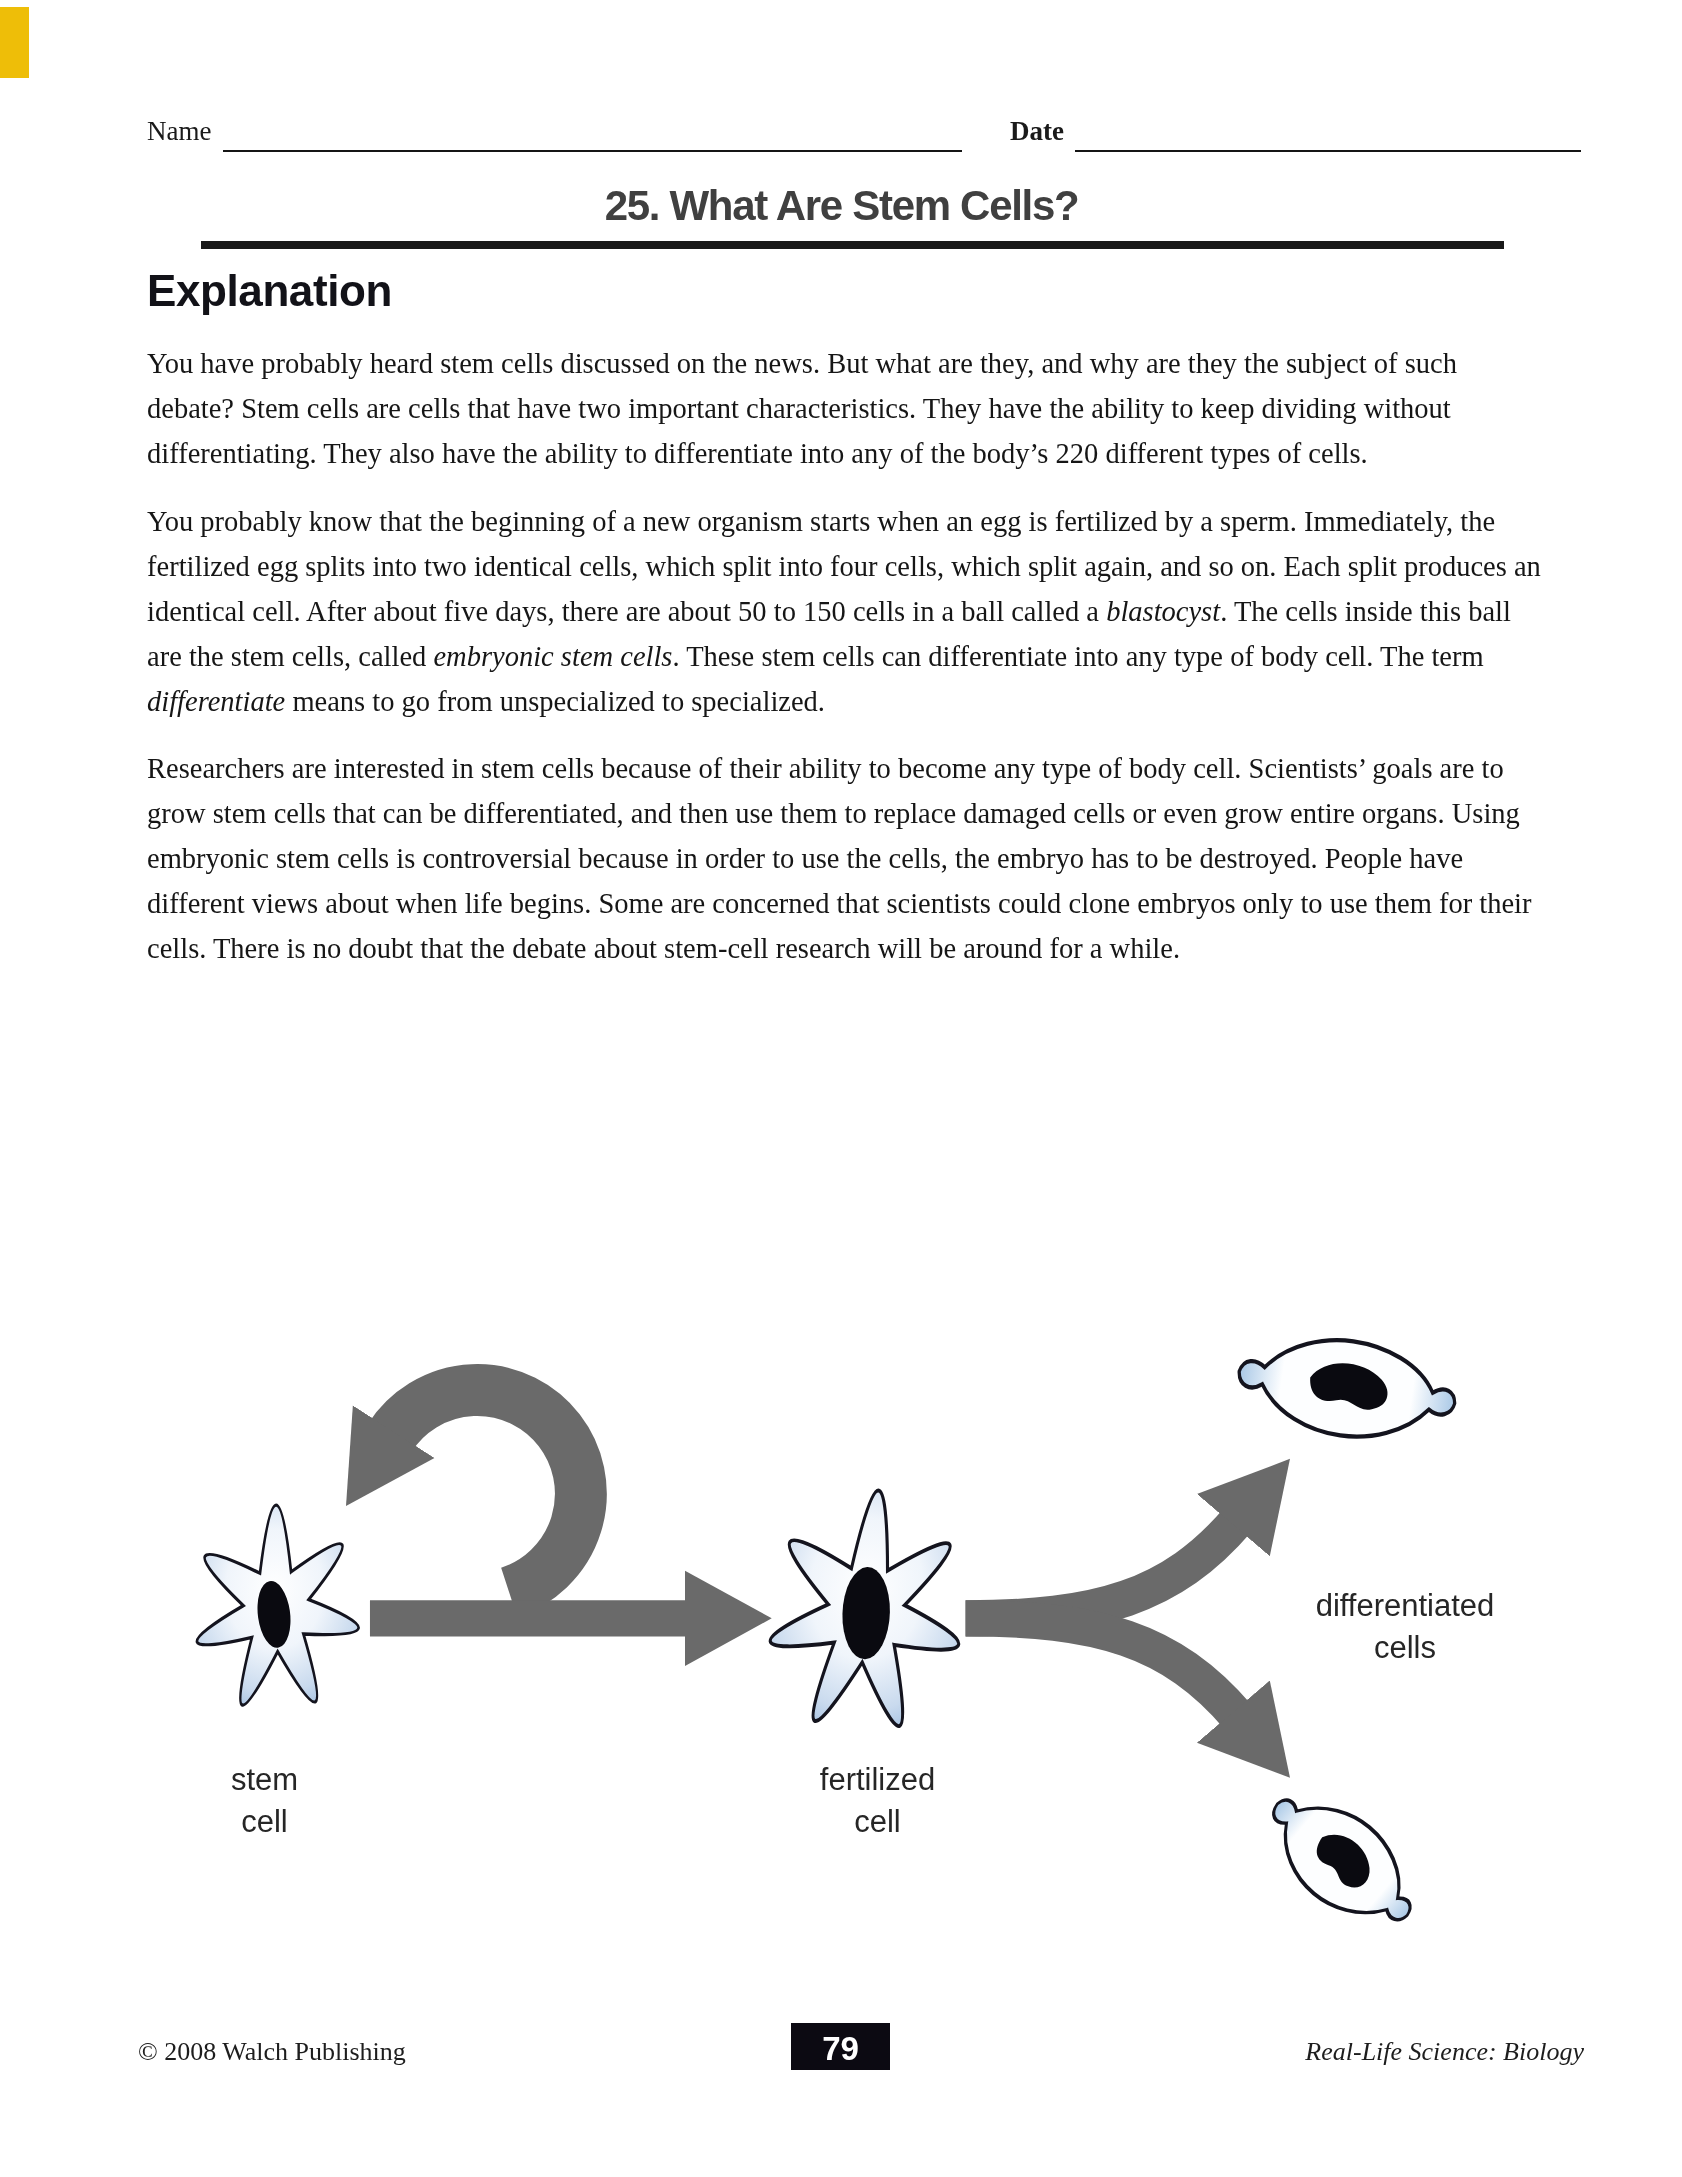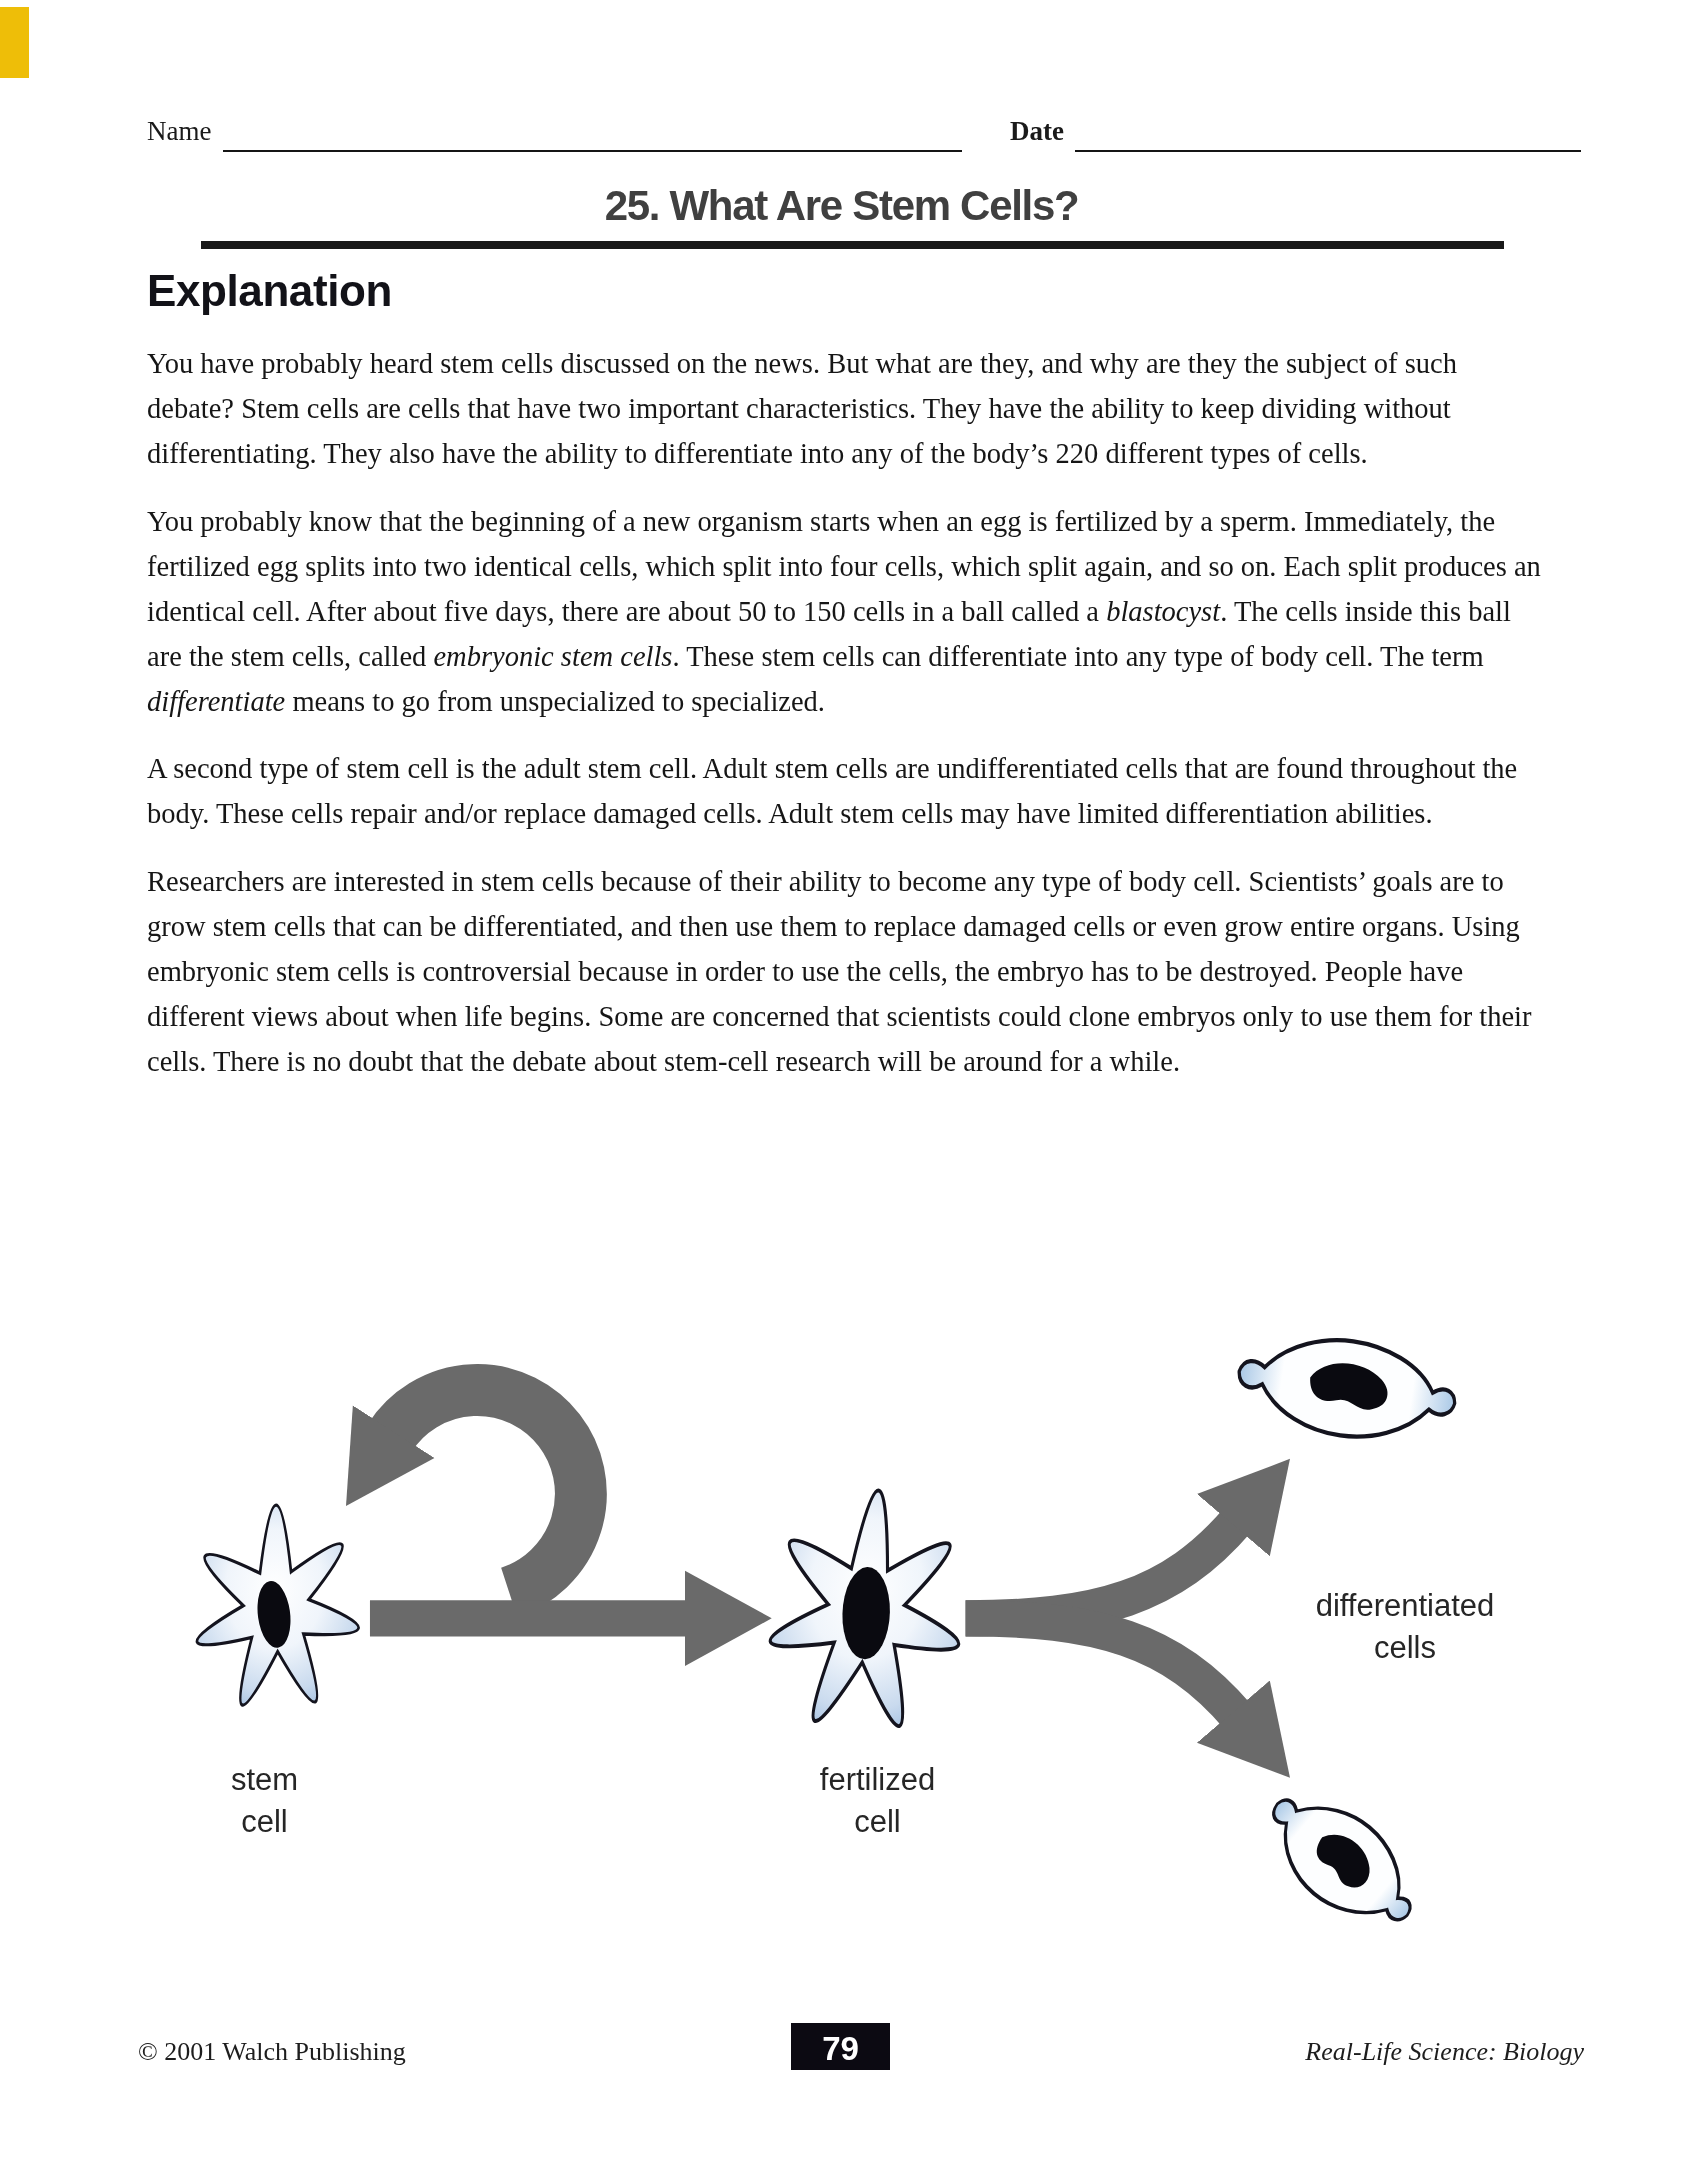--- a/index.html
+++ b/index.html
@@ -53,21 +53,20 @@
 <div class="abs write-line" style="left:1075px;top:150px;width:506px;"></div>
 
 <div class="abs page-title">25. What Are Stem Cells?</div>
 <div class="abs title-rule"></div>
 
 <div class="abs section-heading">Explanation</div>
 
 <div class="abs body-copy">
   <p><span>You have probably heard stem cells discussed on the news. But what are they, and why are they the subject of such debate? Stem cells are cells that have two important characteristics. They have the ability to keep dividing without differentiating. They also have the ability to differentiate into any of the body’s 220 different types of cells.</span></p>
   <p><span>You probably know that the beginning of a new organism starts when an egg is fertilized by a sperm. Immediately, the fertilized egg splits into two identical cells, which split into four cells, which split again, and so on. Each split produces an identical cell. After about five days, there are about 50 to 150 cells in a ball called a </span><span class="it">blastocyst</span><span>. The cells inside this ball are the stem cells, called </span><span class="it">embryonic stem cells</span><span>. These stem cells can differentiate into any type of body cell. The term </span><span class="it">differentiate</span><span> means to go from unspecialized to specialized.</span></p>
-  <p><span>A second type of stem cell is the adult stem cell. Adult stem cells are undifferentiated cells that are found throughout the body. These cells repair and/or replace damaged cells. Adult stem cells may have limited differentiation abilities.</span></p>
   <p><span>Researchers are interested in stem cells because of their ability to become any type of body cell. Scientists’ goals are to grow stem cells that can be differentiated, and then use them to replace damaged cells or even grow entire organs. Using embryonic stem cells is controversial because in order to use the cells, the embryo has to be destroyed. People have different views about when life begins. Some are concerned that scientists could clone embryos only to use them for their cells. There is no doubt that the debate about stem-cell research will be around for a while.</span></p>
 </div>
 
 <svg class="abs diagram" width="1435" height="702" viewBox="140 1520 1660 812" xmlns="http://www.w3.org/2000/svg">
   <defs>
     <radialGradient id="cellGrad" cx="48%" cy="42%" r="75%">
       <stop offset="0%" stop-color="#ffffff"></stop>
       <stop offset="40%" stop-color="#f0f5fb"></stop>
       <stop offset="70%" stop-color="#c9daee"></stop>
       <stop offset="100%" stop-color="#83aad5"></stop>
@@ -120,18 +119,18 @@
 </div>
 <div class="abs diagram-label" style="left:748px;top:1759px;width:259px;">
   <div>fertilized</div>
   <div>cell</div>
 </div>
 <div class="abs diagram-label" style="left:1258px;top:1585px;width:294px;">
   <div>differentiated</div>
   <div>cells</div>
 </div>
 
-<span class="abs serif footer-text" style="left:138px;top:2037px;">© 2001 Walch Publishing</span>
+<span class="abs serif footer-text" style="left:138px;top:2037px;">© 2008 Walch Publishing</span>
 <div class="abs page-box">
   <span>79</span>
 </div>
 <span class="abs serif footer-text" style="right:99px;top:2037px;font-style:italic;">Real-Life Science: Biology</span>
 
 
 </body></html>

